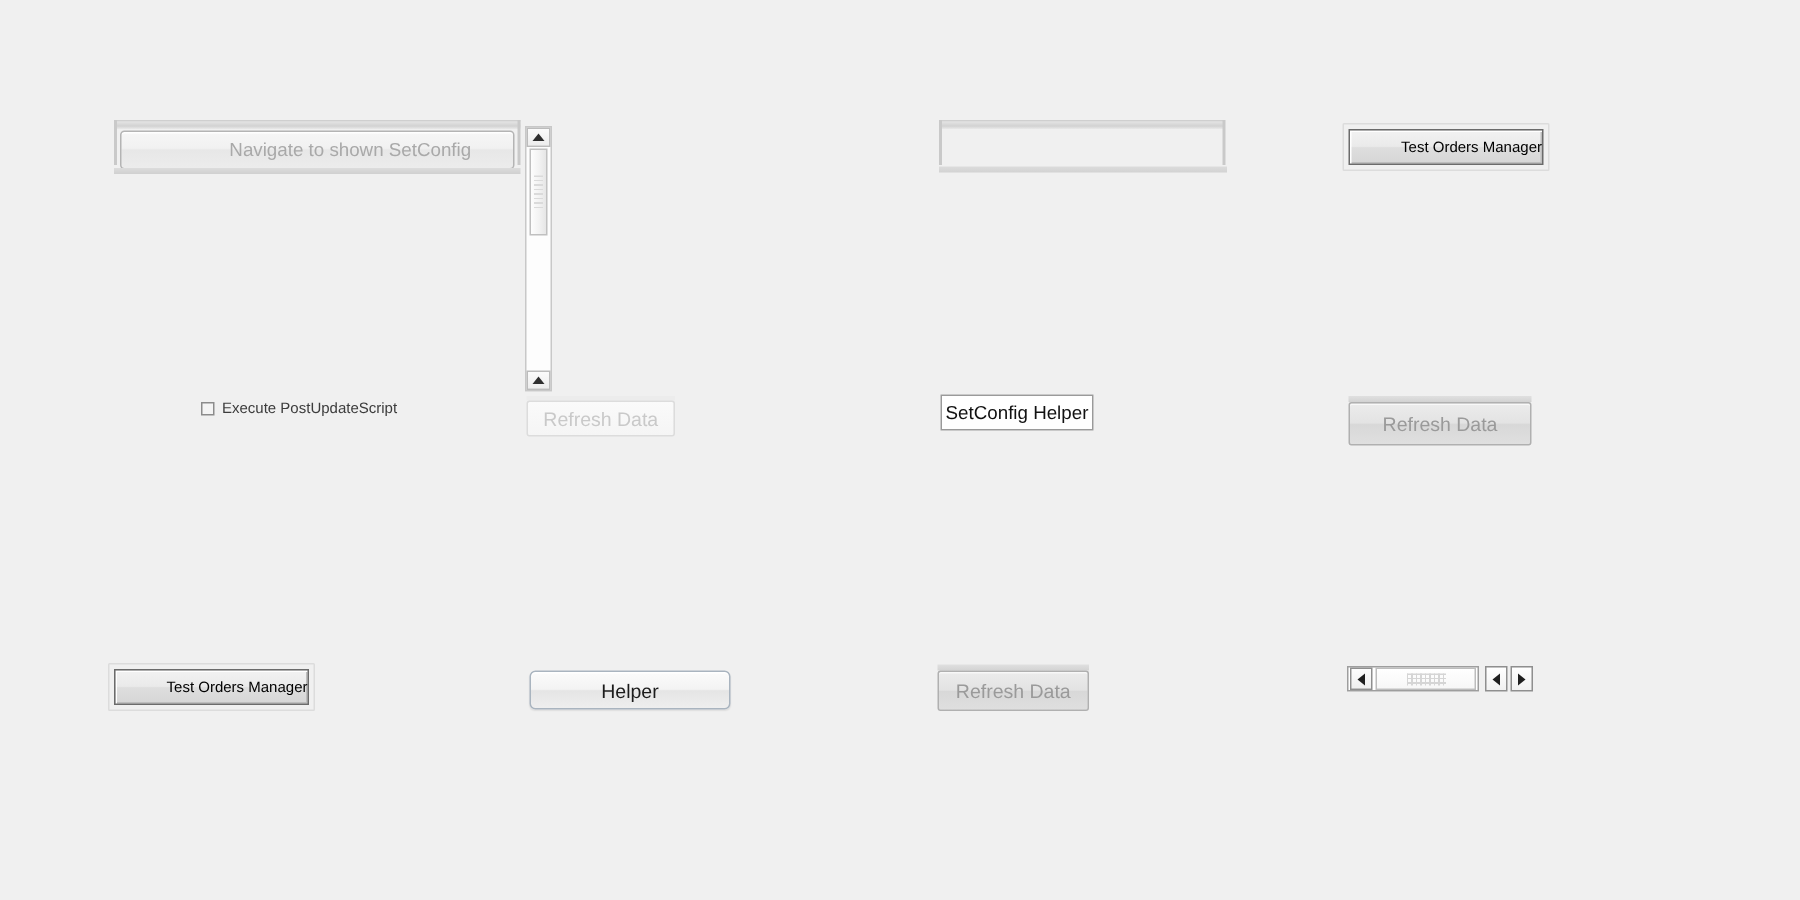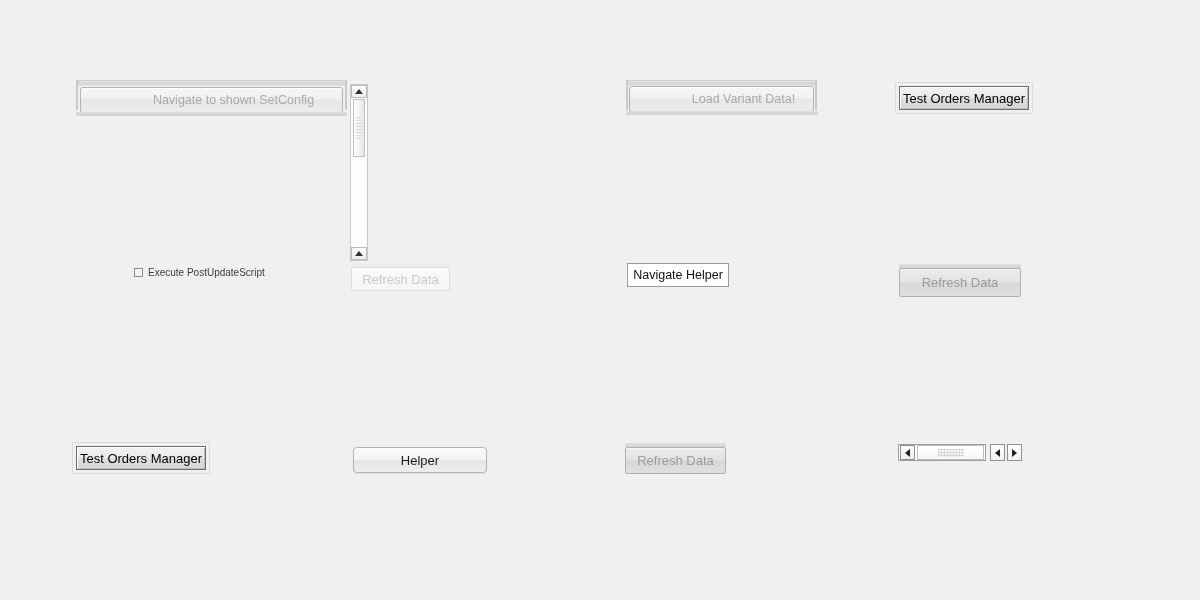--- a/index.html
+++ b/index.html
@@ -50,22 +50,23 @@
   }
   .rail-left-cap, .rail-right-cap {
     background: #c9c9c9;
   }
 
   
   .btn-classic {
     border: 1px solid #6b6b6b;
     background: linear-gradient(to bottom, #f2f2f2 0%, #eaeaea 48%, #dedede 52%, #d6d6d6 100%);
     color: #000000;
-    font-size: 13px;
+    font-size: 10px;
     box-shadow: inset 1px 1px 0 #ffffff, inset -1px -1px 0 #bdbdbd;
+    justify-content: flex-end;
   }
   .btn-classic-focus {
     position: absolute;
     left: -4px; top: -4px; right: -4px; bottom: -4px;
     border: 1px solid #dcdcdc;
     border-radius: 1px;
     pointer-events: none;
   }
 
   
@@ -273,28 +274,25 @@
 
   <div class="abs btn-cap" style="left:351px; top:264px; width:99px; height:3px; background:#ececec;"></div>
   <div class="abs btn btn-refresh-faint" style="left:351px; top:267px; width:99px; height:24px;">
     <span>Refresh Data</span>
   </div>
 
   <div class="abs rail" style="left:626px; top:80px; width:190px; height:5px;"></div>
   <div class="abs rail-left-cap" style="left:626px; top:80px; width:2px; height:30px;"></div>
   <div class="abs rail-right-cap" style="left:815px; top:80px; width:2px; height:30px;"></div>
 
-  <div class="abs btn btn-flat-disabled" style="left:629px; top:86px; width:185px; height:26px;">
-    <span>Load Variant Data!</span>
-  </div>
   <div class="abs" style="left:626px; top:111px; width:192px; height:4px;
               background:linear-gradient(to bottom,#dcdcdc,#d2d2d2);"></div>
 
   <div class="abs label-box" style="left:627px; top:263px; width:102px; height:24px;">
-    <span>Navigate Helper</span>
+    <span>SetConfig Helper</span>
   </div>
 
   <div class="abs" style="left:899px; top:86px; width:130px; height:24px;">
     <div class="btn-classic-focus"></div>
     <div class="btn btn-classic" style="width:130px; height:24px;">
       <span>Test Orders Manager</span>
     </div>
   </div>
 
   <div class="abs" style="left:899px; top:264px; width:122px; height:4px;

